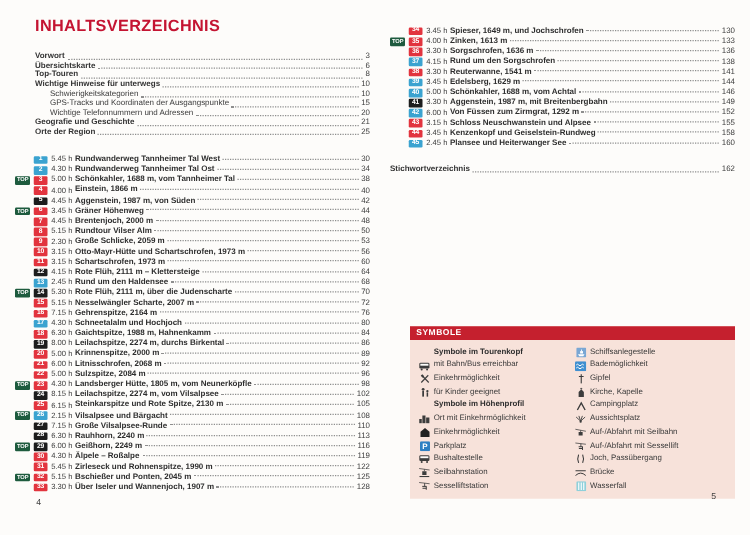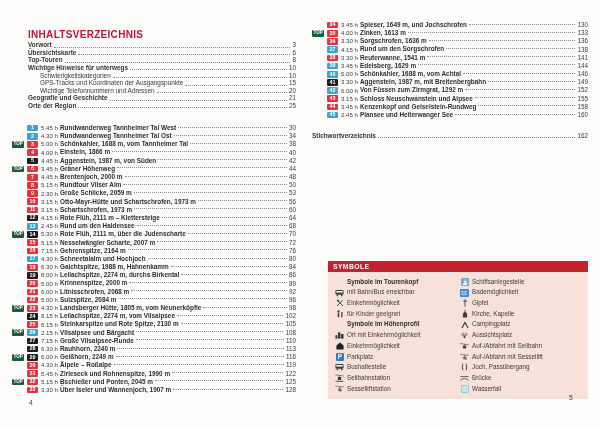--- a/index.html
+++ b/index.html
@@ -1,18 +1,18 @@
 <!DOCTYPE html>
 <html><head>
 <meta charset="utf-8">
 <style>
   html,body{margin:0;padding:0;background:#ffffff;}
   #page{position:relative;width:600px;height:428px;background:#fdfcfa;font-family:"Liberation Sans",sans-serif;color:#3a3a3a;overflow:hidden;}
   .abs{position:absolute;}
-  #title{left:28px;top:29px;font-size:10px;font-weight:bold;color:#c41432;letter-spacing:.3px;}
+  #title{left:28px;top:13px;font-size:13px;font-weight:bold;color:#c41432;letter-spacing:.3px;}
   #intro{left:28px;top:41px;width:268px;}
   .line{display:flex;align-items:flex-end;height:7.6px;font-size:6.4px;line-height:1;}
   .lbl{white-space:nowrap;}
   .bold{font-weight:bold;color:#333;}
   .indent{padding-left:12px;}
   .dots{flex:1;border-bottom:1px dotted #8e8e8e;margin:0 2px 1px 2px;min-width:6px;}
   .pg{font-size:6.3px;color:#3a3a3a;}
   #tours-left{left:12px;top:124px;width:284px;}
   #tours-right{left:312px;top:21px;width:276px;}
   .trow{display:flex;align-items:center;height:8.2px;font-size:6.4px;line-height:1;}

